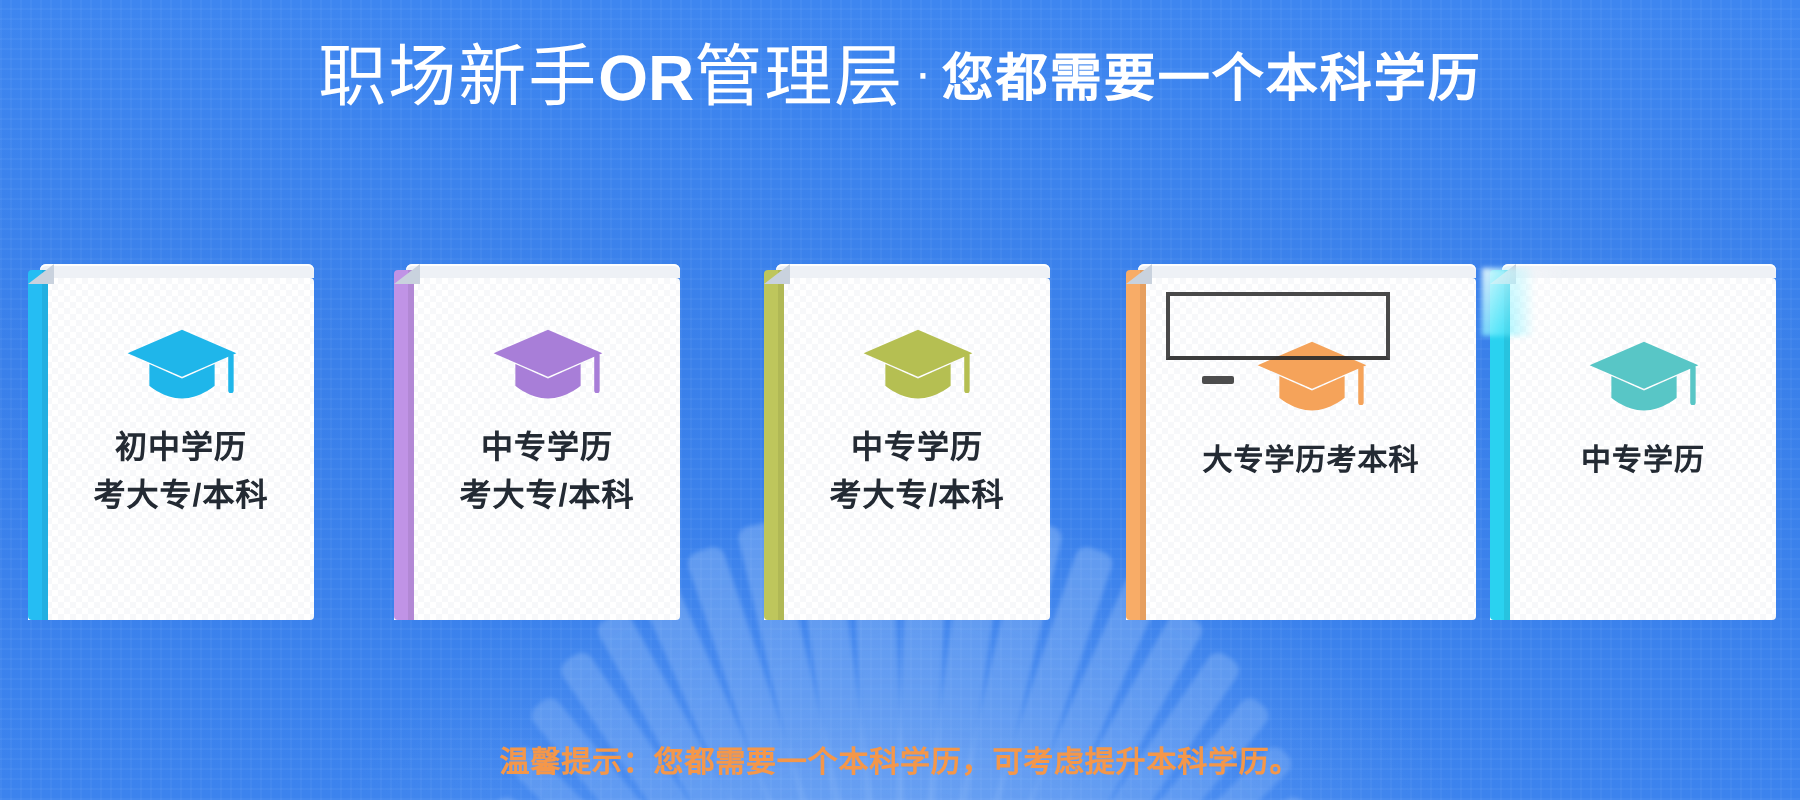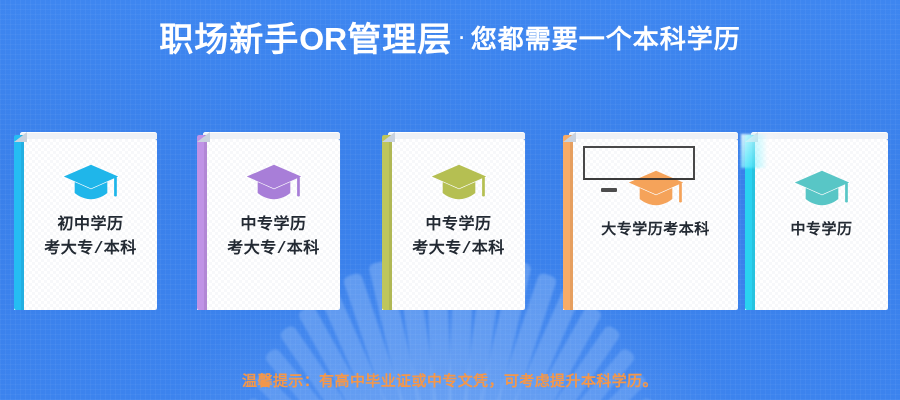--- a/index.html
+++ b/index.html
@@ -71,21 +71,21 @@
     top: 22px;
     left: 0;
     width: 900px;
     text-align: center;
     color: #ffffff;
     white-space: nowrap;
     line-height: 1;
   }
   .headline .h-main {
     font-size: 34px;
-    font-weight: bold;
+    font-weight: normal;
     letter-spacing: 1px;
     vertical-align: middle;
   }
   .headline .h-or {
     font-size: 32px;
     font-weight: bold;
     letter-spacing: 0px;
     vertical-align: middle;
   }
   .headline .h-dot {
@@ -102,21 +102,20 @@
     vertical-align: middle;
   }
 
   
   .cards {
     position: absolute;
     top: 132px;
     left: 0;
     width: 900px;
     height: 185px;
-    font-family: Liberation Mono, monospace;
   }
   .card {
     position: absolute;
     top: 0;
     width: 143px;
     height: 178px;
   }
   
   .card .card-top {
     position: absolute;
@@ -361,15 +360,15 @@
               <rect x="57.5" y="15" width="3" height="22" rx="1.4" fill="#58c6c6"></rect>
             </svg></div>
           <div class="card-labels single">
             <div class="line">中专学历</div>
           </div>
         </div>
         <div class="artifact-smudge"></div>
       </div>
     </div>
 
-  <div class="footer-note">温馨提示：有高中毕业证或中专文凭，可考虑提升本科学历。</div>
+  <div class="footer-note">温馨提示：您都需要一个本科学历，可考虑提升本科学历。</div>
 
 </div>
 
 </body></html>

